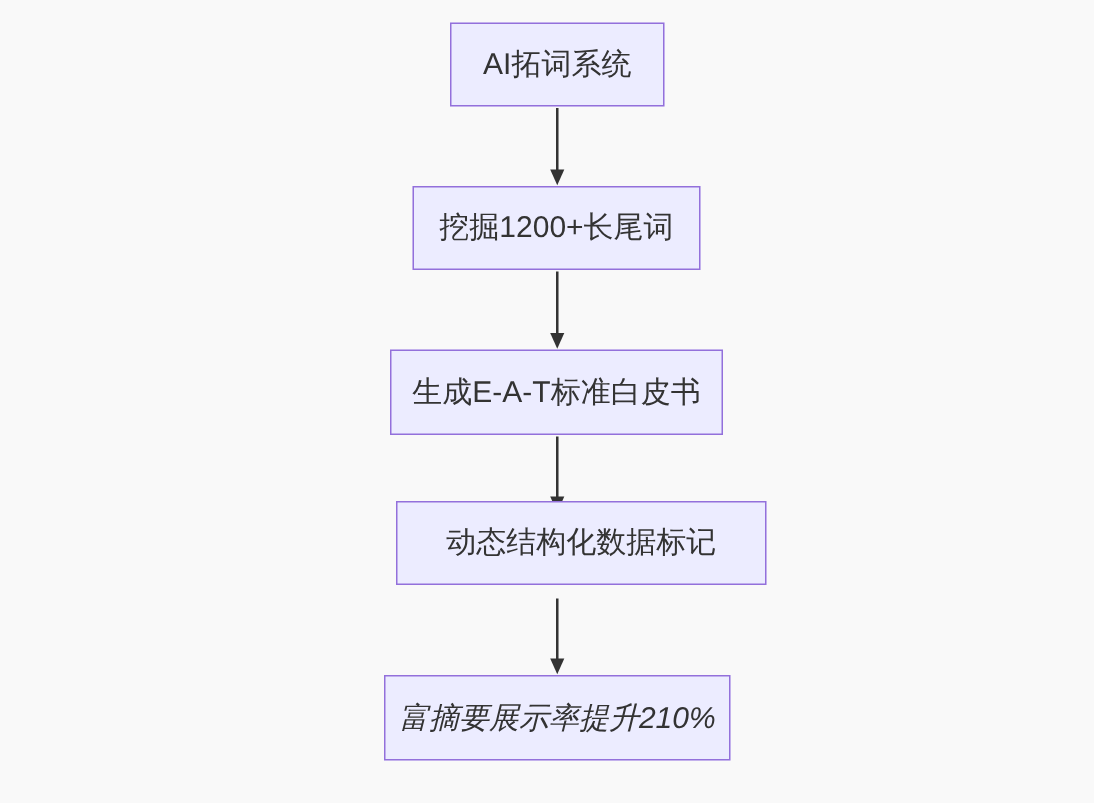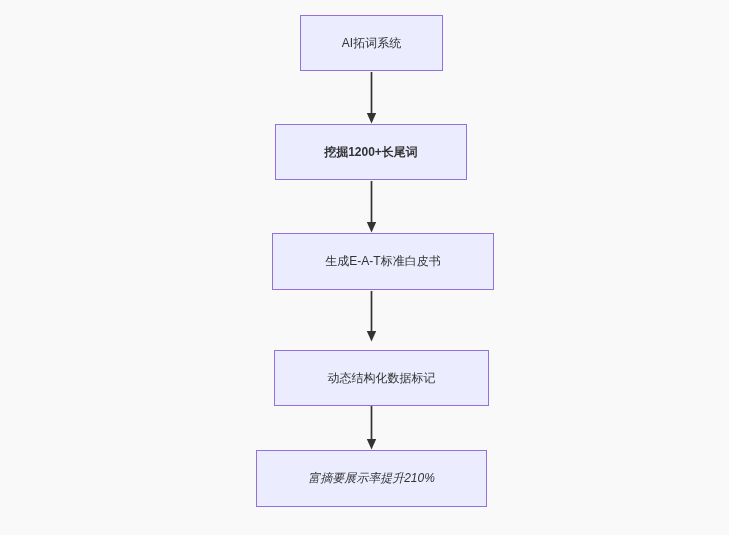--- a/index.html
+++ b/index.html
@@ -30,29 +30,29 @@
   .edge-line { stroke: var(--arrow); stroke-width: 1.7px; }
   .edge-head { fill: var(--arrow); stroke: none; }
   .node {
     position: absolute;
     display: flex;
     align-items: center;
     justify-content: center;
     background: var(--node-fill);
     border: 1.5px solid var(--node-border);
     color: var(--text);
-    font-size: 12px;
+    font-size: 20px;
     line-height: 1.2;
     text-align: center;
     white-space: nowrap;
   }
   .node-1 { left: 300px; top: 15px;  width: 143px; height: 56px; }
-  .node-2 { left: 275px; top: 124px; width: 192px; height: 56px; font-weight: bold; }
-  .node-3 { left: 260px; top: 233px; width: 222px; height: 57px; margin-left: 12px; }
-  .node-4 { left: 264px; top: 350px; width: 215px; height: 56px; margin-left: 10px; }
+  .node-2 { left: 275px; top: 124px; width: 192px; height: 56px; }
+  .node-3 { left: 260px; top: 233px; width: 222px; height: 57px; }
+  .node-4 { left: 264px; top: 334px; width: 247px; height: 56px; }
   .node-5 { left: 256px; top: 450px; width: 231px; height: 57px; font-style: italic; }
 </style>
 </head>
 <body>
 
 <div class="canvas">
 
   <svg class="edges-svg" viewBox="0 0 729 535" xmlns="http://www.w3.org/2000/svg">
     <g>
       <line class="edge-line" x1="371.5" y1="72" x2="371.5" y2="114"></line>

